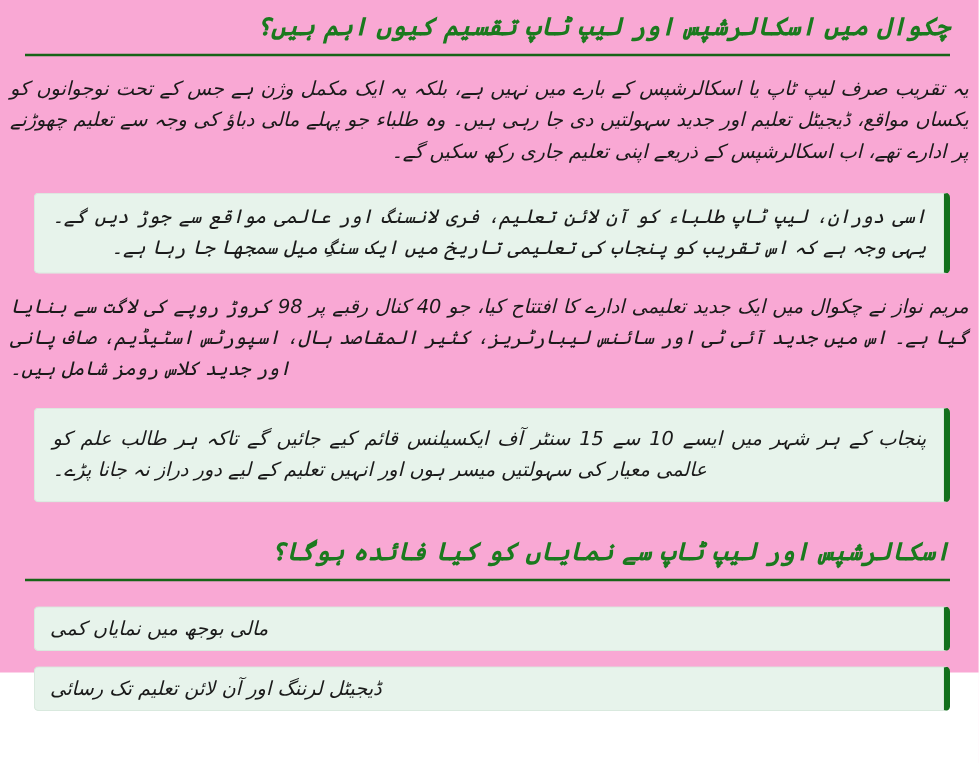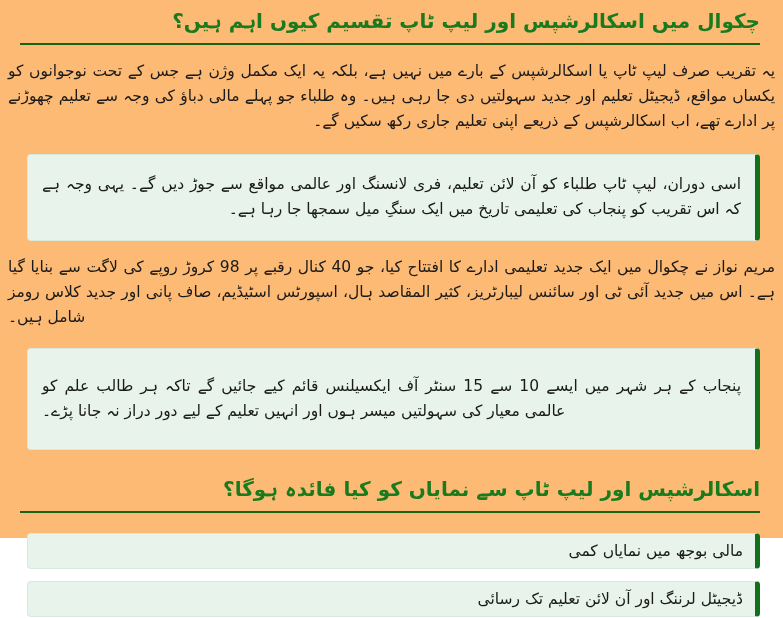--- a/index.html
+++ b/index.html
@@ -7,21 +7,22 @@
   body {
     width: 783px; height: 618px;
     overflow: hidden;
     direction: rtl;
     font-family: "DejaVu Sans", sans-serif;
     color: #1a1a1a;
   }
   .page {
     width: 783px; height: 538px;
     padding-top: 8px;
-    background: #fdba74;
+    background: #f9a8d4;
+    font-style: italic;
   }
   .section-heading {
     font-size: 20px;
     font-weight: bold;
     color: #1a7a1e;
     text-align: right;
     line-height: 1.35;
     margin: 0 23px 0 20px;
     padding-bottom: 8px;
     border-bottom: 2px solid #176417;
@@ -35,41 +36,41 @@
     text-align: justify;
     text-align-last: right;
   }
   .last-line-left { text-align-last: left; }
   .callout {
     background: #e7f3eb;
     border: 1px solid #d9e9de;
     border-right: 5px solid #12701c;
     border-radius: 4px;
     margin: 20px 23px 0 27px;
-    padding: 17px 14px;
+    padding: 6px 14px;
   }
-  .callout.tall { margin-top: 18px; padding: 25px 14px; }
+  .callout.tall { margin-top: 18px; padding: 12px 14px; }
   .callout p {
     font-size: 15.5px;
     line-height: 1.62;
     text-align: justify;
     text-align-last: right;
   }
   .callout.tall p { text-align-last: left; }
   .benefit-list { list-style: none; margin-top: 20px; }
   .benefit-item {
     background: #e7f3eb;
     border: 1px solid #d9e9de;
     border-right: 5px solid #12701c;
     border-radius: 4px;
     margin: 0 23px 12px 27px;
     padding: 7px 12px;
     font-size: 15.5px;
     line-height: 1.3;
-    text-align: right;
+    text-align: left;
   }
 </style>
 </head>
 <body>
 
 <div class="page">
 
   <section>
     <h2 class="section-heading">چکوال میں اسکالرشپس اور لیپ ٹاپ تقسیم کیوں اہم ہیں؟</h2>
     <p class="body-paragraph">یہ تقریب صرف لیپ ٹاپ یا اسکالرشپس کے بارے میں نہیں ہے، بلکہ یہ ایک مکمل وژن ہے جس کے تحت نوجوانوں کو یکساں مواقع، ڈیجیٹل تعلیم اور جدید سہولتیں دی جا رہی ہیں۔ وہ طلباء جو پہلے مالی دباؤ کی وجہ سے تعلیم چھوڑنے پر ادارے تھے، اب اسکالرشپس کے ذریعے اپنی تعلیم جاری رکھ سکیں گے۔</p>

